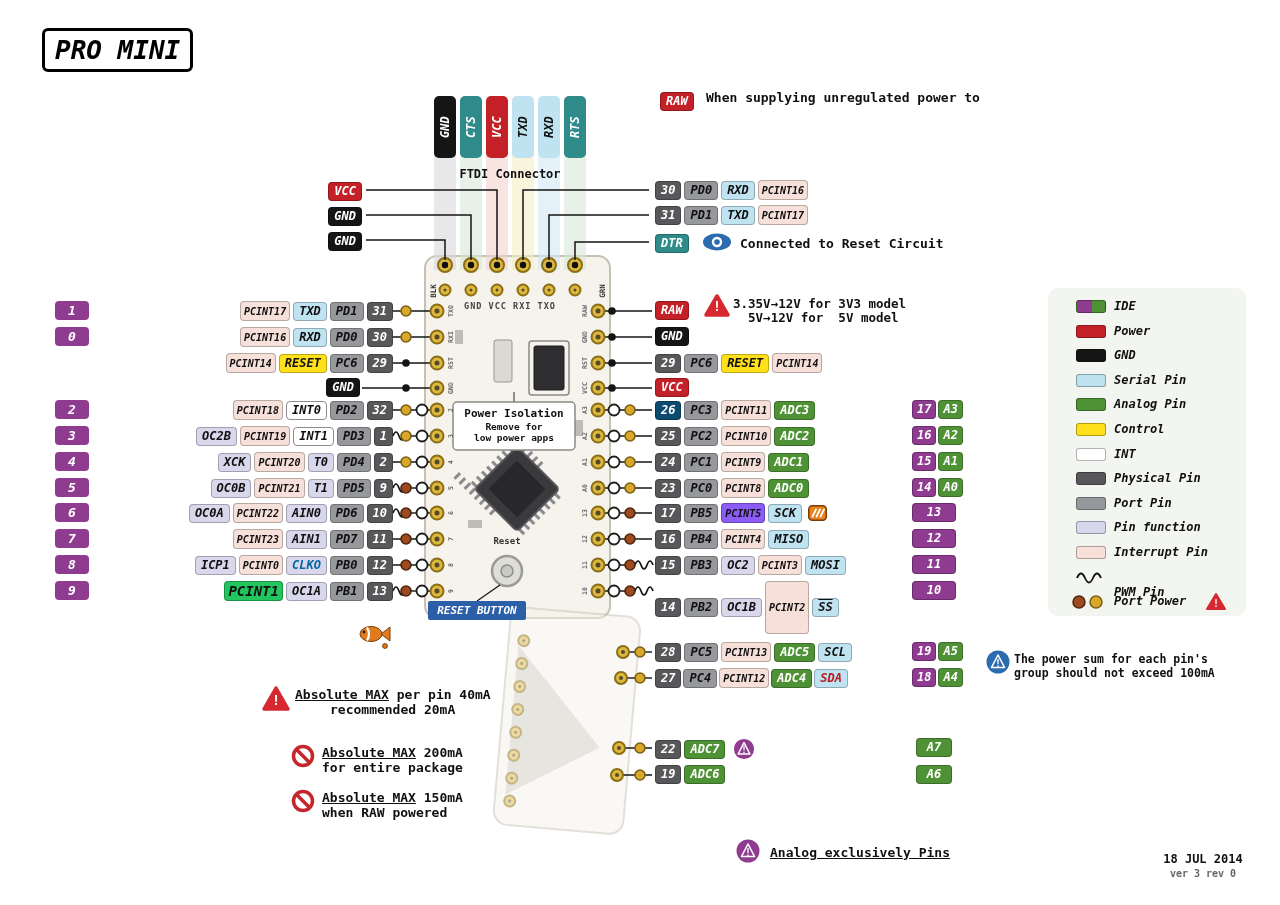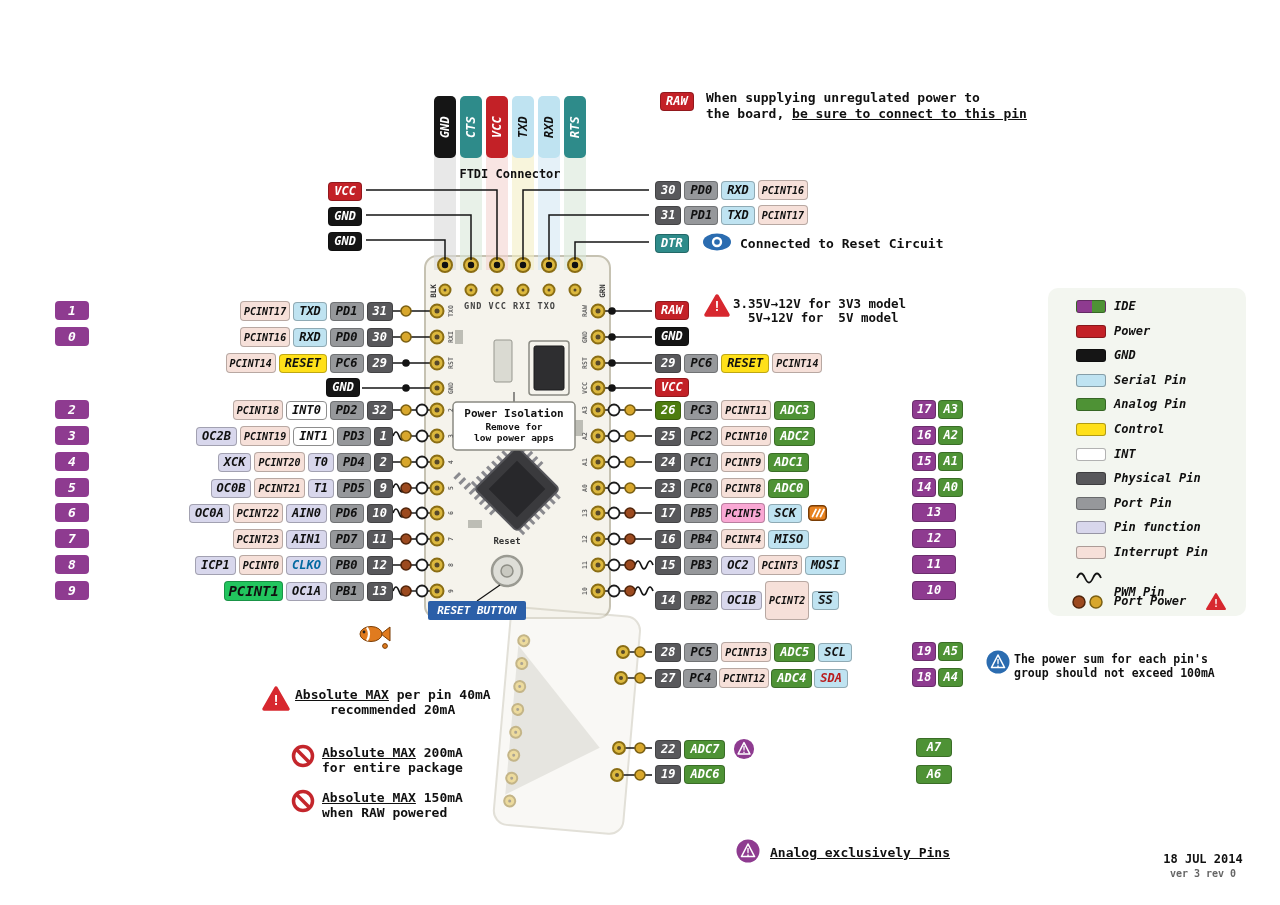--- a/index.html
+++ b/index.html
@@ -345,26 +345,26 @@
           <path d="M23 12 l9 -7 v14 z" fill="#E07B1F" stroke="#7a3d05"></path>
           <ellipse cx="13" cy="12" rx="11" ry="7.5" fill="#E07B1F" stroke="#7a3d05"></ellipse>
           <path d="M9 5.5 q4 6.5 0 13" stroke="#fff" stroke-width="2.2" fill="none"></path>
           <circle cx="6" cy="10" r="1.4" fill="#222"></circle>
           <circle cx="27" cy="24" r="2.4" fill="#E07B1F" stroke="#7a3d05"></circle>
         </g>
       </g>
     </svg>
 
   <div class="logo" style="left:42px;top:28px">
+    <span class="logo1">PRO MINI</span>
   </div>
 
   <div class="cap" style="left:440px;top:167px;width:140px;text-align:center">FTDI Connector</div>
 
   <div class="note" style="left:706px;top:90px">When supplying unregulated power to</div>
-  <div class="note" style="left:706px;top:106px"><span>the board, </span><span class="u">be sure to connect to this pin</span></div>
 
   <div class="note" style="left:740px;top:236px">Connected to Reset Circuit</div>
 
   <div class="note" style="left:733px;top:296px;font-size:12.5px">3.35V→12V for 3V3 model</div>
   <div class="note" style="left:733px;top:310px;font-size:12.5px">  5V→12V for  5V model</div>
 
   <div class="rstlbl">RESET BUTTON</div>
 
   <div class="note" style="left:295px;top:687px"><span class="u">Absolute MAX</span><span> per pin 40mA</span></div>
   <div class="note" style="left:330px;top:702px">recommended 20mA</div>
@@ -499,21 +499,21 @@
     <div style="position: absolute; left: 655px; top: 353px; display: flex; gap: 3px; align-items: center;">
       <span class="chip" style="background: rgb(88, 88, 91); color: rgb(255, 255, 255);">29</span>
       <span class="chip" style="background: rgb(150, 152, 155); color: rgb(16, 16, 16);">PC6</span>
       <span class="chip" style="background: rgb(255, 224, 26); color: rgb(16, 16, 16);">RESET</span>
       <span class="chip" style="background: rgb(246, 224, 217); color: rgb(16, 16, 16); font-size: 10px; padding: 1.5px 3px;">PCINT14</span>
     </div>
     <div style="position: absolute; left: 655px; top: 378px; display: flex; gap: 3px; align-items: center;">
       <span class="chip" style="background: rgb(195, 33, 39); color: rgb(255, 255, 255);">VCC</span>
     </div>
     <div style="position: absolute; left: 655px; top: 400px; display: flex; gap: 3px; align-items: center;">
-      <span class="chip" style="background: #4d7c0f; color: rgb(255, 255, 255);">26</span>
+      <span class="chip" style="background: #0c4a6e; color: rgb(255, 255, 255);">26</span>
       <span class="chip" style="background: rgb(150, 152, 155); color: rgb(16, 16, 16);">PC3</span>
       <span class="chip" style="background: rgb(246, 224, 217); color: rgb(16, 16, 16); font-size: 10px; padding: 1.5px 3px;">PCINT11</span>
       <span class="chip" style="background: rgb(78, 146, 53); color: rgb(255, 255, 255);">ADC3</span>
     </div>
     <div style="position: absolute; left: 912px; top: 400px; display: flex; gap: 2px;">
       <span class="farbox" style="background: rgb(142, 59, 144);">17</span>
       <span class="farbox" style="background: rgb(78, 146, 53);">A3</span>
     </div>
     <div style="position: absolute; left: 655px; top: 426px; display: flex; gap: 3px; align-items: center;">
       <span class="chip" style="background: rgb(88, 88, 91); color: rgb(255, 255, 255);">25</span>
@@ -541,21 +541,21 @@
       <span class="chip" style="background: rgb(246, 224, 217); color: rgb(16, 16, 16); font-size: 10px; padding: 1.5px 3px;">PCINT8</span>
       <span class="chip" style="background: rgb(78, 146, 53); color: rgb(255, 255, 255);">ADC0</span>
     </div>
     <div style="position: absolute; left: 912px; top: 478px; display: flex; gap: 2px;">
       <span class="farbox" style="background: rgb(142, 59, 144);">14</span>
       <span class="farbox" style="background: rgb(78, 146, 53);">A0</span>
     </div>
     <div style="position: absolute; left: 655px; top: 503px; display: flex; gap: 3px; align-items: center;">
       <span class="chip" style="background: rgb(88, 88, 91); color: rgb(255, 255, 255);">17</span>
       <span class="chip" style="background: rgb(150, 152, 155); color: rgb(16, 16, 16);">PB5</span>
-      <span class="chip" style="background: #f9a8d4; color: rgb(16, 16, 16); font-size: 10px; padding: 1.5px 3px;">PCINT5</span>
+      <span class="chip" style="background: #8b5cf6; color: rgb(16, 16, 16); font-size: 10px; padding: 1.5px 3px;">PCINT5</span>
       <span class="chip" style="background: rgb(191, 227, 241); color: rgb(16, 16, 16);">SCK</span>
       <span style="display: inline-flex; margin-left: 3px;">
         <svg width="19" height="16" viewBox="0 0 19 16">
           <rect x="0.75" y="0.75" width="17.5" height="14.5" rx="3.5" fill="#E8821F" stroke="#7a3d05" stroke-width="1.5"></rect>
           <path d="M4.5 11.5 L8 4.5 M8.5 11.5 L12 4.5 M12.5 11.5 L16 4.5" stroke="#fff" stroke-width="1.7" stroke-linecap="round"></path>
         </svg>
       </span>
     </div>
     <div style="position: absolute; left: 912px; top: 503px; display: flex; gap: 2px;">
       <span class="farbox" style="background: rgb(142, 59, 144); min-width: 44px;">13</span>
@@ -576,21 +576,21 @@
       <span class="chip" style="background: rgb(246, 224, 217); color: rgb(16, 16, 16); font-size: 10px; padding: 1.5px 3px;">PCINT3</span>
       <span class="chip" style="background: rgb(191, 227, 241); color: rgb(16, 16, 16);">MOSI</span>
     </div>
     <div style="position: absolute; left: 912px; top: 555px; display: flex; gap: 2px;">
       <span class="farbox" style="background: rgb(142, 59, 144); min-width: 44px;">11</span>
     </div>
     <div style="position: absolute; left: 655px; top: 581px; display: flex; gap: 3px; align-items: center;">
       <span class="chip" style="background: rgb(88, 88, 91); color: rgb(255, 255, 255);">14</span>
       <span class="chip" style="background: rgb(150, 152, 155); color: rgb(16, 16, 16);">PB2</span>
       <span class="chip" style="background: rgb(216, 215, 236); color: rgb(16, 16, 16);">OC1B</span>
-      <span class="chip" style="background: rgb(246, 224, 217); color: rgb(16, 16, 16); font-size: 10px; padding: 11px 3px;">PCINT2</span>
+      <span class="chip" style="background: rgb(246, 224, 217); color: rgb(16, 16, 16); font-size: 10px; padding: 18px 3px;">PCINT2</span>
       <span class="chip" style="background: rgb(191, 227, 241); color: rgb(16, 16, 16); text-decoration: overline;">SS</span>
     </div>
     <div style="position: absolute; left: 912px; top: 581px; display: flex; gap: 2px;">
       <span class="farbox" style="background: rgb(142, 59, 144); min-width: 44px;">10</span>
     </div>
     <div style="position: absolute; left: 655px; top: 642px; display: flex; gap: 3px; align-items: center;">
       <span class="chip" style="background: rgb(88, 88, 91); color: rgb(255, 255, 255);">28</span>
       <span class="chip" style="background: rgb(150, 152, 155); color: rgb(16, 16, 16);">PC5</span>
       <span class="chip" style="background: rgb(246, 224, 217); color: rgb(16, 16, 16); font-size: 10px; padding: 1.5px 3px;">PCINT13</span>
       <span class="chip" style="background: rgb(78, 146, 53); color: rgb(255, 255, 255);">ADC5</span>

